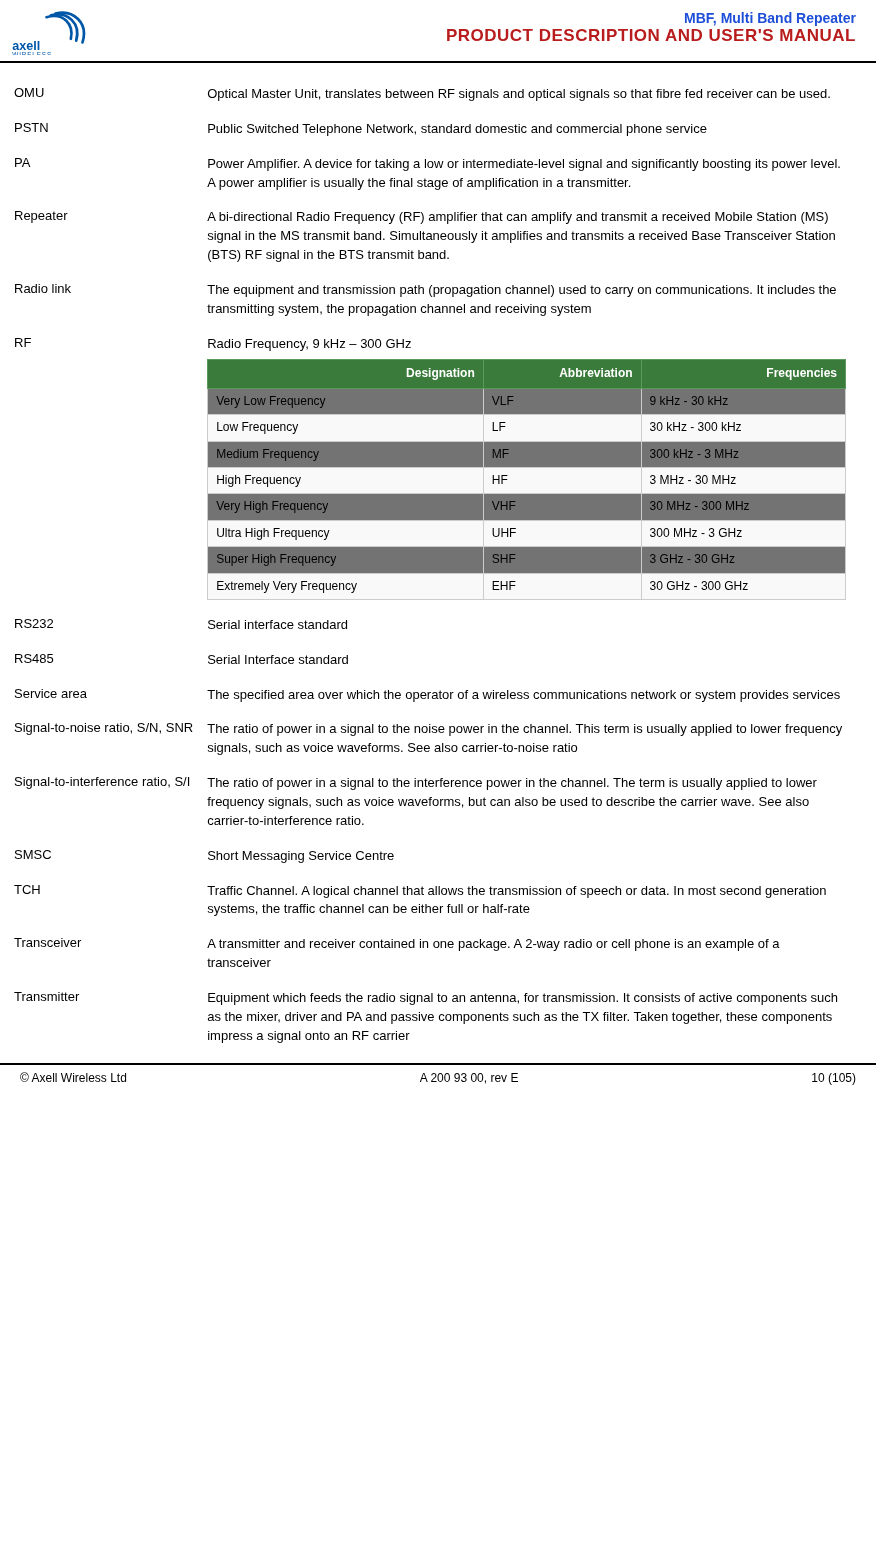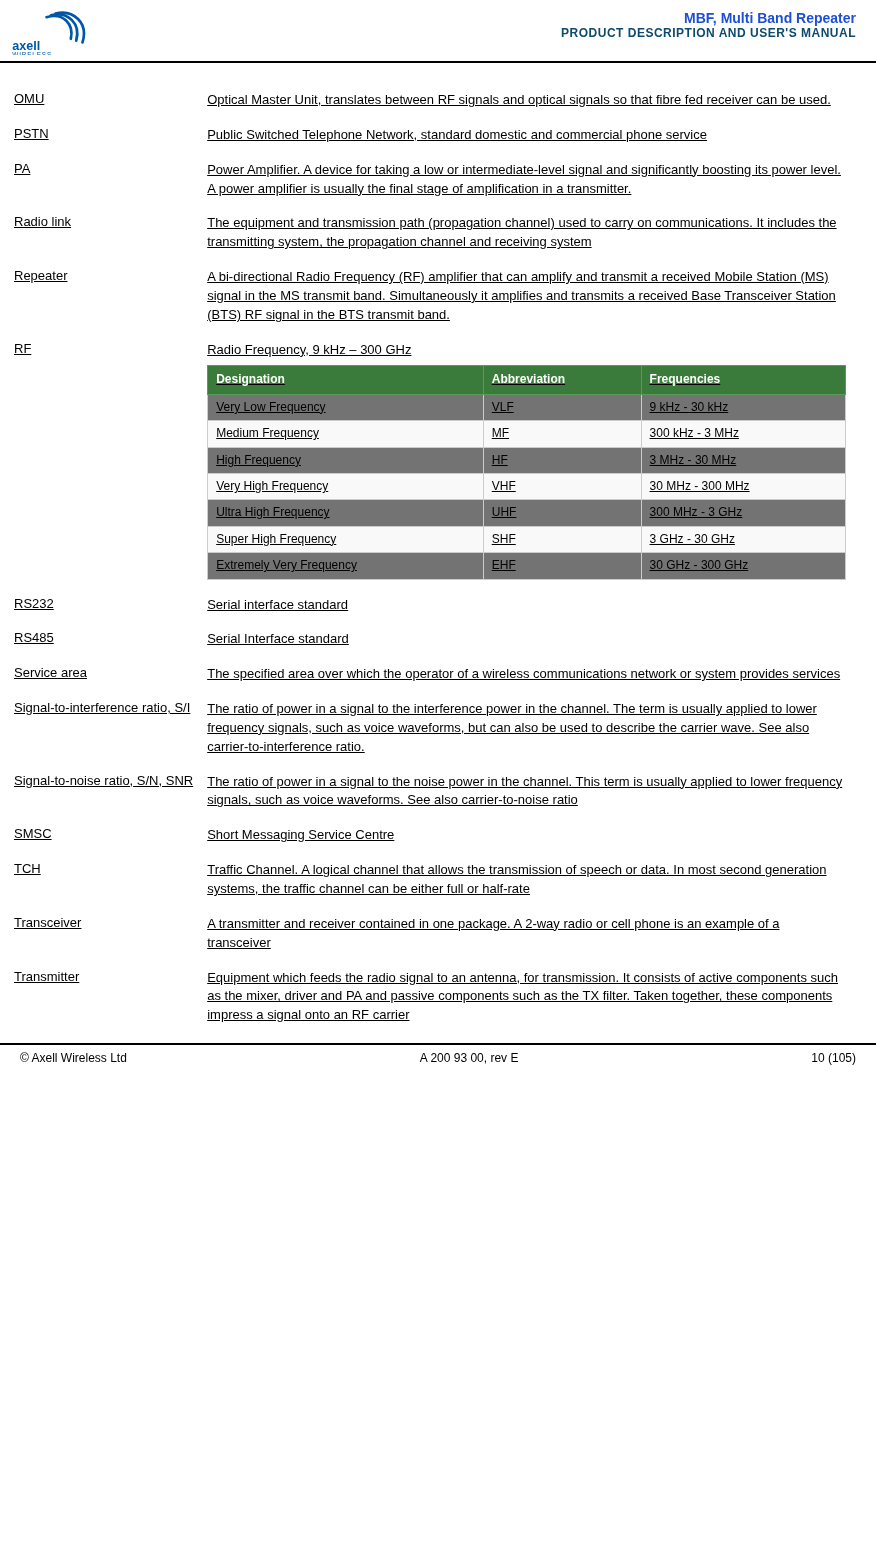--- a/index.html
+++ b/index.html
@@ -25,28 +25,27 @@
     .logo-svg { width: 100px; height: 45px; }
     .header-right {
       text-align: right;
     }
     .header-title {
       font-size: 14px;
       font-weight: bold;
       color: #1d4ed8;
     }
     .header-subtitle {
-      font-size: 12px;
+      font-size: 17px;
       font-weight: bold;
-      color: #0c4a6e;
+      color: #b91c1c;
       letter-spacing: 0.5px;
     }
     .content {
-      padding: 20px 20px 0 10px;
-      text-decoration: underline;
+      padding: 14px 20px 0 10px;
     }
     .term-table {
       width: 100%;
       border-collapse: collapse;
     }
     .term-table > tbody > tr > td {
       vertical-align: top;
       padding: 8px 10px 8px 4px;
       border-bottom: none;
     }
@@ -66,21 +65,21 @@
       border-collapse: collapse;
       margin-top: 6px;
       font-size: 12px;
     }
     .inner-table th {
       background-color: #3a7a3a;
       color: #fff;
       font-weight: bold;
       padding: 5px 8px;
       border: 1px solid #5a9a5a;
-      text-align: left;
+      text-align: right;
     }
     .inner-table td {
       border: 1px solid #ccc;
       padding: 4px 8px;
       background: #737373;
     }
     .inner-table tr:nth-child(even) td {
       background: #f9f9f9;
     }
     .footer {
@@ -128,46 +127,51 @@
         </tr>
         <tr>
           <td>PSTN</td>
           <td>Public Switched Telephone Network, standard domestic and commercial phone service</td>
         </tr>
         <tr>
           <td>PA</td>
           <td>Power Amplifier. A device for taking a low or intermediate-level signal and significantly boosting its power level. A power amplifier is usually the final stage of amplification in a transmitter.</td>
         </tr>
         <tr>
+          <td>Repeater</td>
+          <td>A bi-directional Radio Frequency (RF) amplifier that can amplify and transmit a received Mobile Station (MS) signal in the MS transmit band. Simultaneously it amplifies and transmits a received Base Transceiver Station (BTS) RF signal in the BTS transmit band.</td>
+        </tr>
+        <tr>
           <td>Radio link</td>
           <td>The equipment and transmission path (propagation channel) used to carry on communications. It includes the transmitting system, the propagation channel and receiving system</td>
-        </tr>
-        <tr>
-          <td>Repeater</td>
-          <td>A bi-directional Radio Frequency (RF) amplifier that can amplify and transmit a received Mobile Station (MS) signal in the MS transmit band. Simultaneously it amplifies and transmits a received Base Transceiver Station (BTS) RF signal in the BTS transmit band.</td>
         </tr>
         <tr>
           <td>RF</td>
           <td>
             <div>Radio Frequency, 9 kHz – 300 GHz</div>
             <table class="inner-table">
               <thead>
                 <tr>
                   <th>Designation</th>
                   <th>Abbreviation</th>
                   <th>Frequencies</th>
                 </tr>
               </thead>
               <tbody>
                 <tr>
                   <td>Very Low Frequency</td>
                   <td>VLF</td>
                   <td>9 kHz - 30 kHz</td>
                 </tr>
                 <tr>
+                  <td>Low Frequency</td>
+                  <td>LF</td>
+                  <td>30 kHz - 300 kHz</td>
+                </tr>
+                <tr>
                   <td>Medium Frequency</td>
                   <td>MF</td>
                   <td>300 kHz - 3 MHz</td>
                 </tr>
                 <tr>
                   <td>High Frequency</td>
                   <td>HF</td>
                   <td>3 MHz - 30 MHz</td>
                 </tr>
                 <tr>
@@ -200,26 +204,26 @@
         </tr>
         <tr>
           <td>RS485</td>
           <td>Serial Interface standard</td>
         </tr>
         <tr>
           <td>Service area</td>
           <td>The specified area over which the operator of a wireless communications network or system provides services</td>
         </tr>
         <tr>
+          <td>Signal-to-noise ratio, S/N, SNR</td>
+          <td>The ratio of power in a signal to the noise power in the channel. This term is usually applied to lower frequency signals, such as voice waveforms. See also carrier-to-noise ratio</td>
+        </tr>
+        <tr>
           <td>Signal-to-interference ratio, S/I</td>
           <td>The ratio of power in a signal to the interference power in the channel. The term is usually applied to lower frequency signals, such as voice waveforms, but can also be used to describe the carrier wave. See also carrier-to-interference ratio.</td>
-        </tr>
-        <tr>
-          <td>Signal-to-noise ratio, S/N, SNR</td>
-          <td>The ratio of power in a signal to the noise power in the channel. This term is usually applied to lower frequency signals, such as voice waveforms. See also carrier-to-noise ratio</td>
         </tr>
         <tr>
           <td>SMSC</td>
           <td>Short Messaging Service Centre</td>
         </tr>
         <tr>
           <td>TCH</td>
           <td>Traffic Channel. A logical channel that allows the transmission of speech or data. In most second generation systems, the traffic channel can be either full or half-rate</td>
         </tr>
         <tr>

